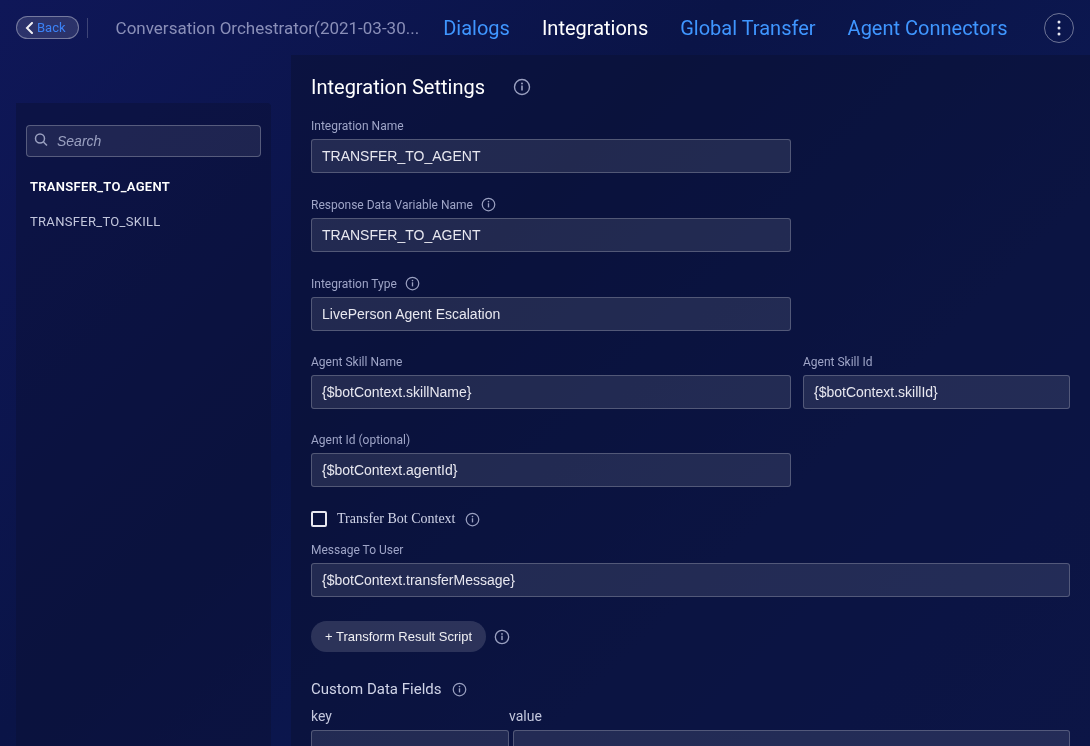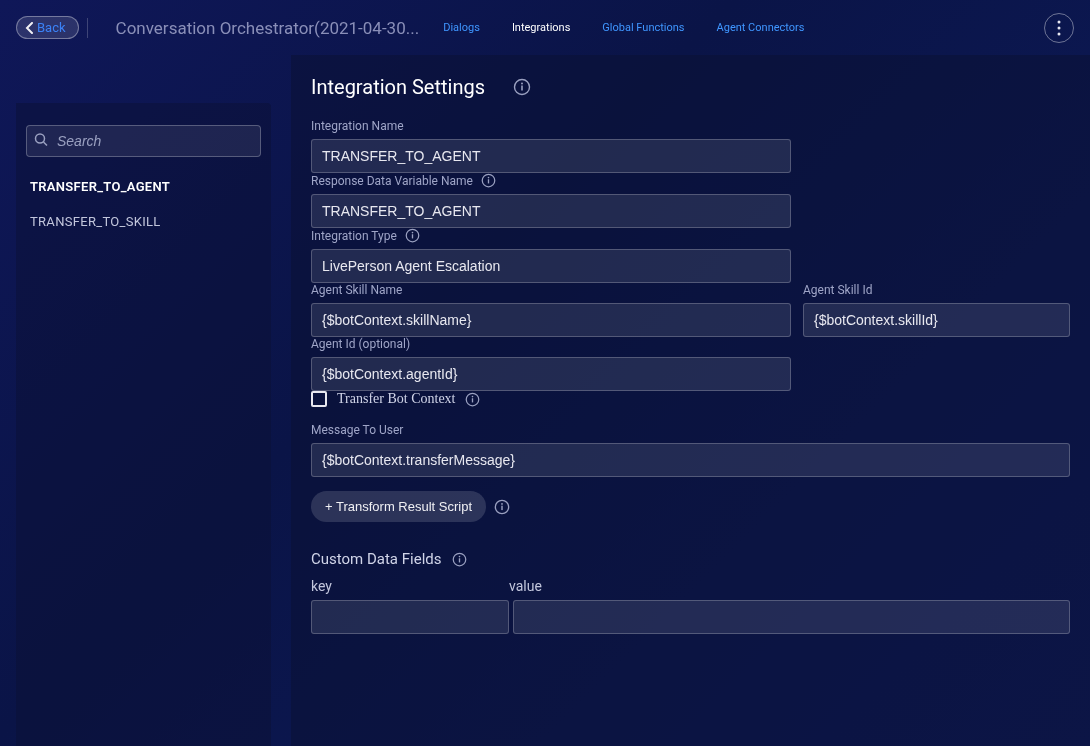--- a/index.html
+++ b/index.html
@@ -47,21 +47,21 @@
       background: rgba(255,255,255,0.2);
       margin: 0 12px 0 8px;
     }
     .nav-tabs {
       display: flex;
       gap: 32px;
       margin-left: 24px;
     }
     .nav-tab {
       color: #3f96ff;
-      font-size: 11px;
+      font-size: 20px;
       cursor: pointer;
     }
     .nav-tab.active {
       color: #ffffff;
     }
     .more-btn {
       margin-left: auto;
       width: 30px;
       height: 30px;
       border: 1px solid rgba(255,255,255,0.4);
@@ -131,21 +131,21 @@
     .page-title {
       color: #ffffff;
       font-size: 20px;
       font-weight: 400;
       margin-right: 28px;
     }
     .form-body {
       padding: 0 20px 0 20px;
     }
     .field {
-      margin-bottom: 0;
+      margin-bottom: 24px;
     }
     .field-label {
       display: flex;
       align-items: center;
       color: #9fa5c7;
       font-size: 12px;
       margin-bottom: 6px;
       gap: 8px;
     }
     .field-input {
@@ -243,25 +243,25 @@
 <body>
 
 <div class="topbar">
   <div class="back-btn">
     <svg width="10" height="12" viewBox="0 0 10 12">
         <path d="M7 1 L2 6 L7 11" stroke="#f0f0f4" stroke-width="2" fill="none" stroke-linecap="round"></path>
       </svg>
     <span>Back</span>
   </div>
   <div class="vdiv"></div>
-  <div class="breadcrumb-title">Conversation Orchestrator(2021-04-30...</div>
+  <div class="breadcrumb-title">Conversation Orchestrator(2021-03-30...</div>
   <div class="nav-tabs">
     <div class="nav-tab">Dialogs</div>
     <div class="nav-tab active">Integrations</div>
-    <div class="nav-tab">Global Functions</div>
+    <div class="nav-tab">Global Transfer</div>
     <div class="nav-tab">Agent Connectors</div>
   </div>
   <div class="more-btn">
     <svg width="4" height="16" viewBox="0 0 4 16">
         <circle cx="2" cy="2" r="1.5" fill="#e8e8f0"></circle>
         <circle cx="2" cy="8" r="1.5" fill="#e8e8f0"></circle>
         <circle cx="2" cy="14" r="1.5" fill="#e8e8f0"></circle>
       </svg>
   </div>
 </div>

